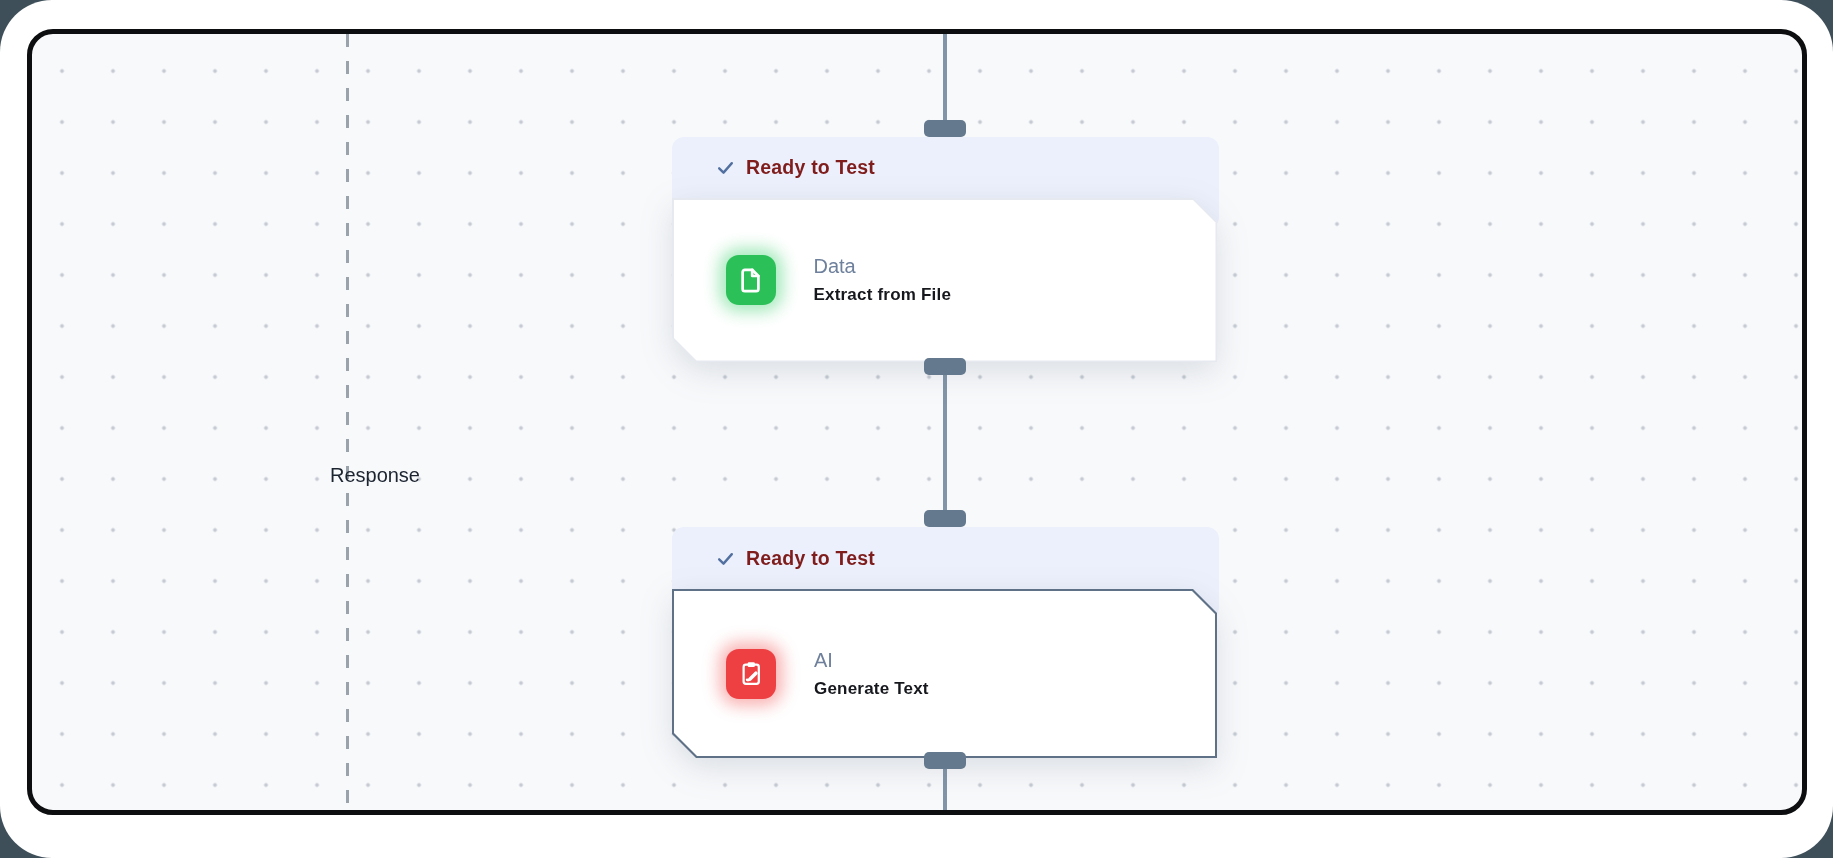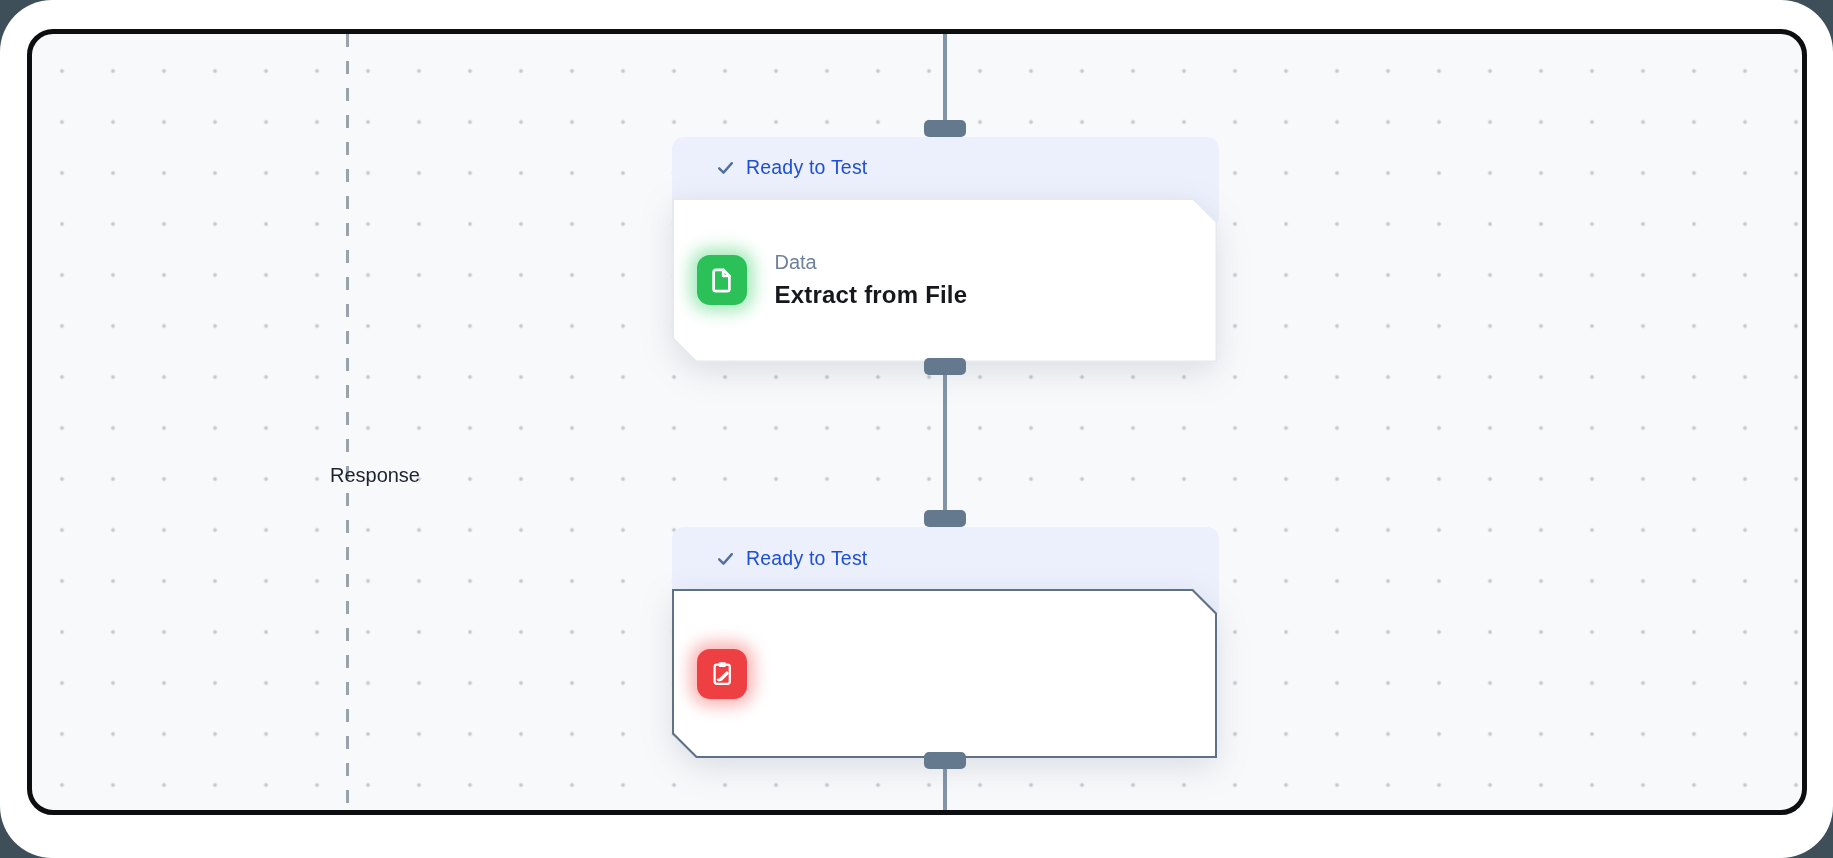--- a/index.html
+++ b/index.html
@@ -78,57 +78,57 @@
   }
   .status-row {
     height: 61px;
     display: flex; align-items: center;
     padding-left: 44px;
     gap: 11px;
   }
   .ng2 .status-row { height: 62px; }
   .status-text {
     font-size: 19.5px;
-    font-weight: 400;
-    color: #1d4ed8;
+    font-weight: 700;
+    color: #7f1d1d;
     letter-spacing: 0.2px;
   }
   .check-icon { width: 19px; height: 19px; display: inline-flex; }
   .card-shadow { filter: drop-shadow(0 10px 16px rgba(71, 85, 105, 0.16)); }
   .card-outer {
     position: absolute;
     left: 0; right: 0;
     clip-path: polygon(0 0, calc(100% - 24px) 0, 100% 24px, 100% 100%, 24px 100%, 0 calc(100% - 24px));
   }
   .ng1 .card-outer { top: 61px; height: 164px; background: #e6e9f0; }
   .ng2 .card-outer { top: 62px; height: 169px; background: #5f7187; }
   .card-inner {
     position: absolute; inset: 2px;
     background: #ffffff;
     clip-path: polygon(0 0, calc(100% - 23px) 0, 100% 23px, 100% 100%, 23px 100%, 0 calc(100% - 23px));
     display: flex; align-items: center;
-    padding-left: 23px;
-    gap: 28px;
+    padding-left: 52px;
+    gap: 38px;
   }
   .ng1 .card-inner { inset: 1.5px; }
   .node-icon {
     width: 50px; height: 50px;
     border-radius: 13px;
     display: flex; align-items: center; justify-content: center;
     flex: 0 0 auto;
   }
   .icon-green { background: #2bc158; box-shadow: 0 0 16px 7px rgba(46, 204, 97, 0.42); }
   .icon-red   { background: #ee4043; box-shadow: 0 0 16px 7px rgba(239, 68, 68, 0.40); }
   .node-text { display: flex; flex-direction: column; gap: 7px; }
   .node-category {
     font-size: 20px;
     color: #6e809c;
   }
   .node-title {
-    font-size: 24px;
+    font-size: 17px;
     font-weight: 700;
     color: #16181d;
     letter-spacing: 0.2px;
   }
 </style>
 </head>
 <body>
 
 <div class="page">
   <div class="canvas">
@@ -184,20 +184,24 @@
         <div class="card-outer">
           <div class="card-inner">
             <div class="node-icon icon-red">
               <svg width="27" height="27" viewBox="0 0 24 24" fill="none" stroke="#ffffff" stroke-width="2" stroke-linecap="round" stroke-linejoin="round">
                 <rect x="5" y="4.2" width="13.5" height="17" rx="2"></rect>
                 <rect x="8.6" y="2" width="6.4" height="4.2" rx="1.2" fill="#ffffff" stroke="none"></rect>
                 <path d="M9.2 16.2 L14.8 10.6 a1.55 1.55 0 0 1 2.2 2.2 L11.4 18.4 l-3 .8 z" fill="#ffffff" stroke="none"></path>
                 <line x1="8.1" y1="17.6" x2="8.2" y2="17.6" stroke-width="2.4"></line>
               </svg>
             </div>
+            <div class="node-text">
+              <span class="node-category">AI</span>
+              <span class="node-title">Generate Text</span>
+            </div>
           </div>
         </div>
       </div>
     </div>
 
     <div class="handle h1"></div>
     <div class="handle h2"></div>
     <div class="handle h3"></div>
     <div class="handle h4"></div>
 

